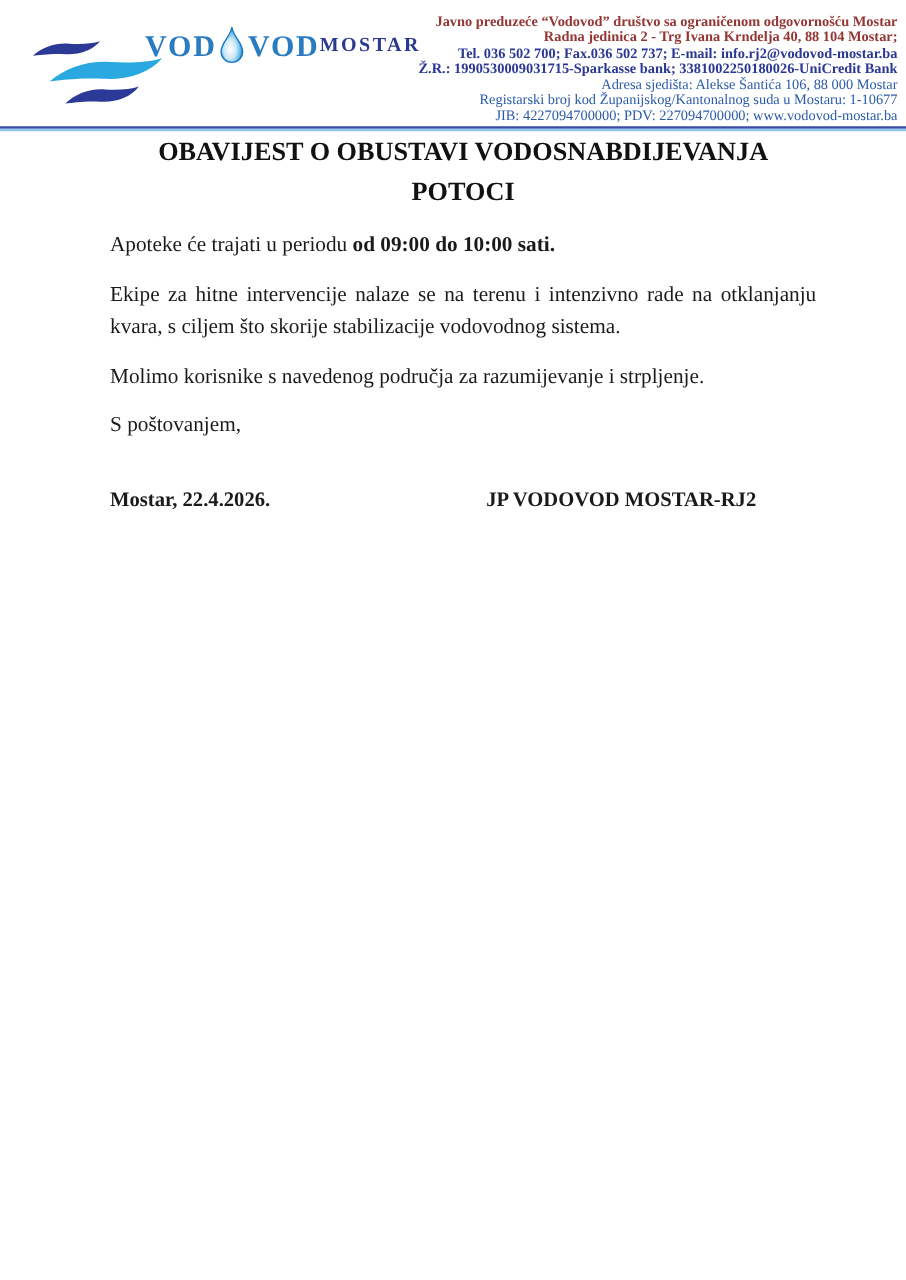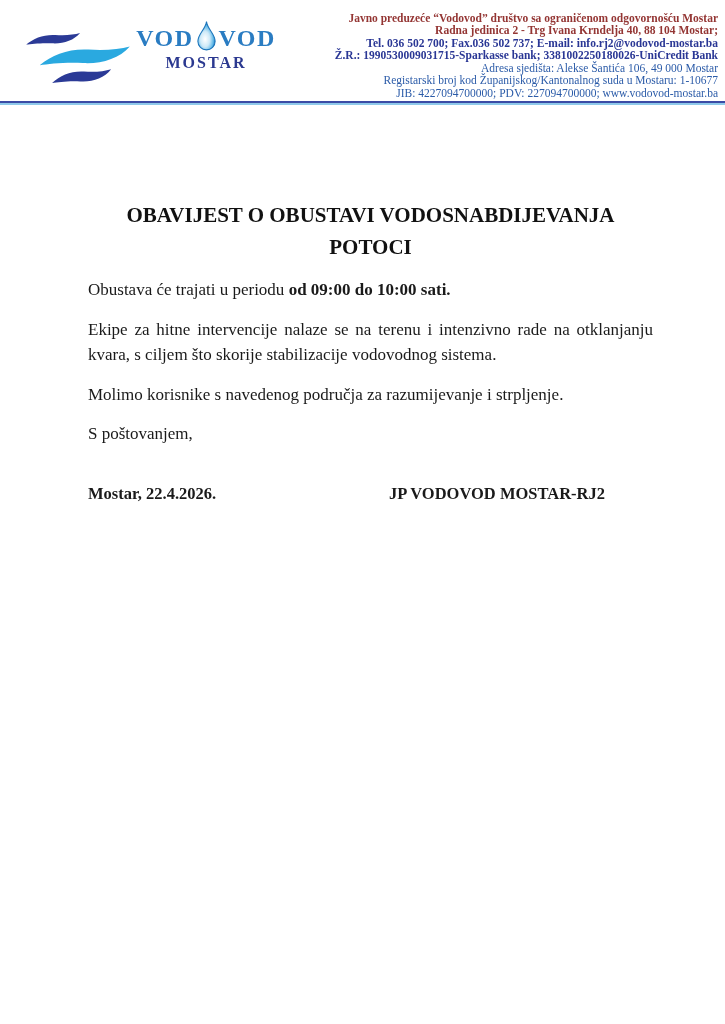--- a/index.html
+++ b/index.html
@@ -14,40 +14,40 @@
     color: #1a1a1a;
     overflow: hidden;
   }
 
   
   .letterhead { position: relative; height: 101px; }
 
   .logo { position: absolute; left: 26px; top: 16px; width: 275px; height: 86px; }
   .waves { position: absolute; left: 0; top: 16px; width: 104px; height: 58px; }
   .logo-text { position: absolute; left: 90px; top: 4px; width: 180px;
-               display: flex; flex-direction: column; align-items: center; }
+               display: flex; flex-direction: row; align-items: center; }
   .logo-name { display: flex; align-items: flex-end; font-weight: bold;
                font-size: 24px; letter-spacing: 1.5px; color: #2a7cc2; line-height: 1; }
   .logo-name .drop { width: 23px; height: 32px; margin: 0 1px -2px; }
   .logo-city { font-weight: bold; font-size: 16px; letter-spacing: 2px;
                color: #2b3990; margin-top: 4px; }
 
   .company-info { position: absolute; top: 12px; right: 7px; text-align: right;
                   font-size: 11.5px; line-height: 12.45px; }
   .company-info .bold-block { font-weight: bold; }
   .lh-maroon { color: #943634; }
   .lh-navy   { color: #2a3795; }
   .registry  { color: #2b5ba8; font-weight: normal; }
 
   .divider { height: 0; border-top: 2.5px solid #3b4ba5; border-bottom: 2px solid #8ec9ea; }
 
   
   .content { padding: 0 72px 0 88px; font-size: 17px; line-height: 25.5px; }
 
-  .title { margin-top: 94px; text-align: center; font-weight: bold;
+  .title { text-align: center; font-weight: bold;
            font-size: 21px; line-height: 32px; color: #111; }
 
   .para { margin: 14px 0 0; text-align: justify; }
   .para.first { margin-top: 44px; }
   .para .bold { font-weight: bold; }
   .closing { margin-top: 14px; text-align: left; }
 
   .footer-row { margin-top: 34px; display: flex; justify-content: space-between;
                 font-weight: bold; font-size: 16.5px; }
   .footer-row .sig { margin-right: 48px; }
@@ -86,38 +86,38 @@
     </div>
 
     <div class="company-info">
       <div class="bold-block">
         <div class="lh-maroon">Javno preduzeće “Vodovod” društvo sa ograničenom odgovornošću Mostar</div>
         <div class="lh-maroon">Radna jedinica 2 - Trg Ivana Krndelja 40, 88 104 Mostar;</div>
         <div class="lh-navy">Tel. 036 502 700; Fax.036 502 737; E-mail: info.rj2@vodovod-mostar.ba</div>
         <div class="lh-navy">Ž.R.: 1990530009031715-Sparkasse bank; 3381002250180026-UniCredit Bank</div>
       </div>
       <div class="registry">
-        <div>Adresa sjedišta: Alekse Šantića 106, 49 000 Mostar</div>
+        <div>Adresa sjedišta: Alekse Šantića 106, 88 000 Mostar</div>
         <div>Registarski broj kod Županijskog/Kantonalnog suda u Mostaru: 1-10677</div>
         <div>JIB: 4227094700000; PDV: 227094700000; www.vodovod-mostar.ba</div>
       </div>
     </div>
   </div>
 
   <div class="divider"></div>
 
   <div class="content">
 
     <div class="title">
       <div>OBAVIJEST O OBUSTAVI VODOSNABDIJEVANJA</div>
       <div>POTOCI</div>
     </div>
 
 
-    <p class="para"><span>Obustava će trajati u periodu </span><span class="bold">od 09:00 do 10:00 sati.</span></p>
+    <p class="para"><span>Apoteke će trajati u periodu </span><span class="bold">od 09:00 do 10:00 sati.</span></p>
 
     <p class="para">Ekipe za hitne intervencije nalaze se na terenu i intenzivno rade na otklanjanju kvara, s ciljem što skorije stabilizacije vodovodnog sistema.</p>
 
     <p class="para">Molimo korisnike s navedenog područja za razumijevanje i strpljenje.</p>
 
     <p class="para closing">S poštovanjem,</p>
 
     <div class="footer-row">
       <span>Mostar, 22.4.2026.</span>
       <span class="sig">JP VODOVOD MOSTAR-RJ2</span>

